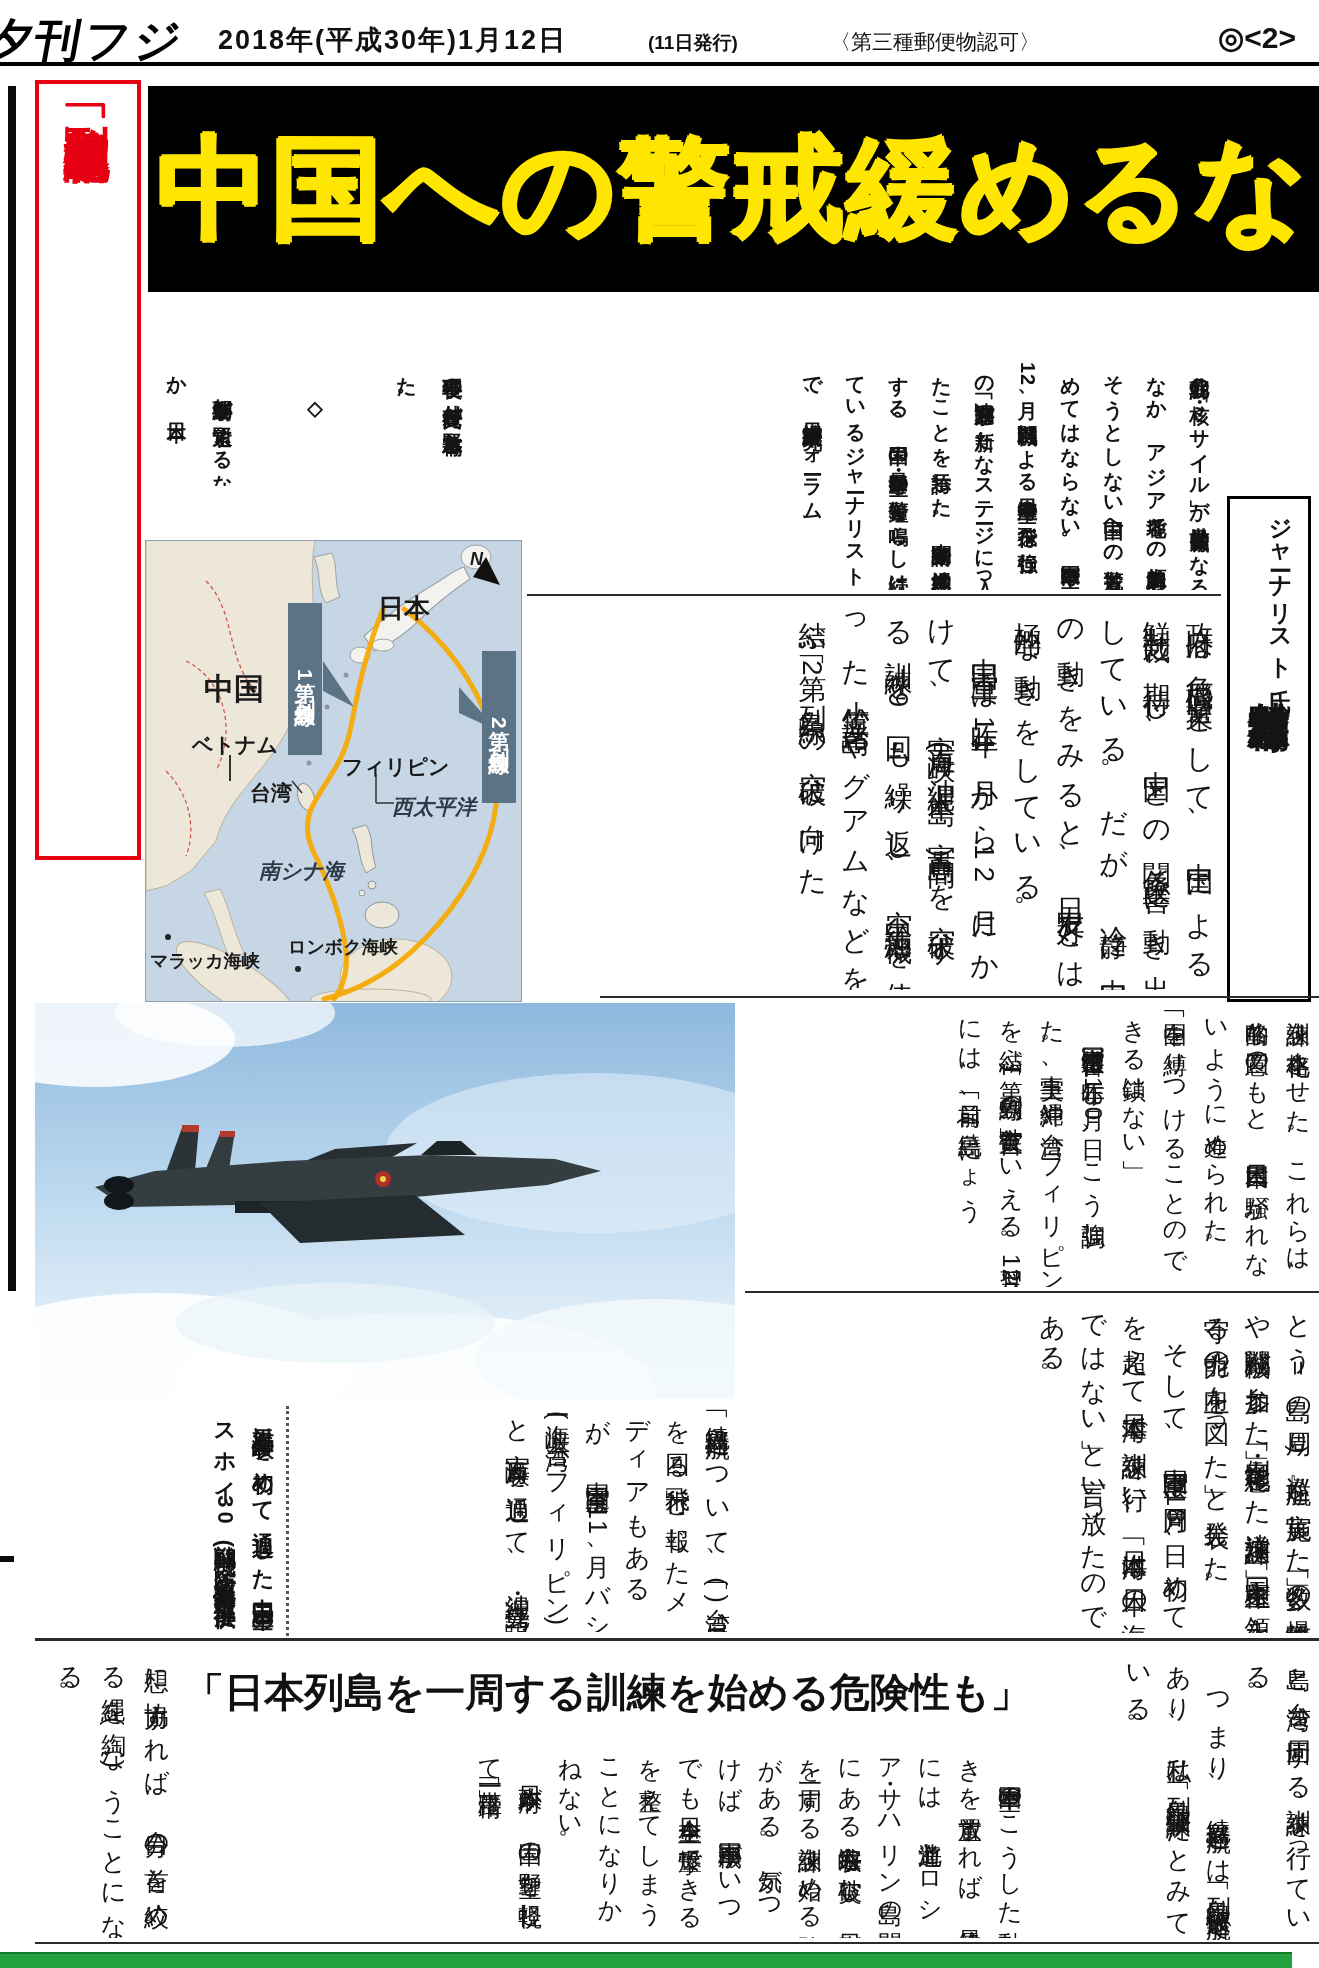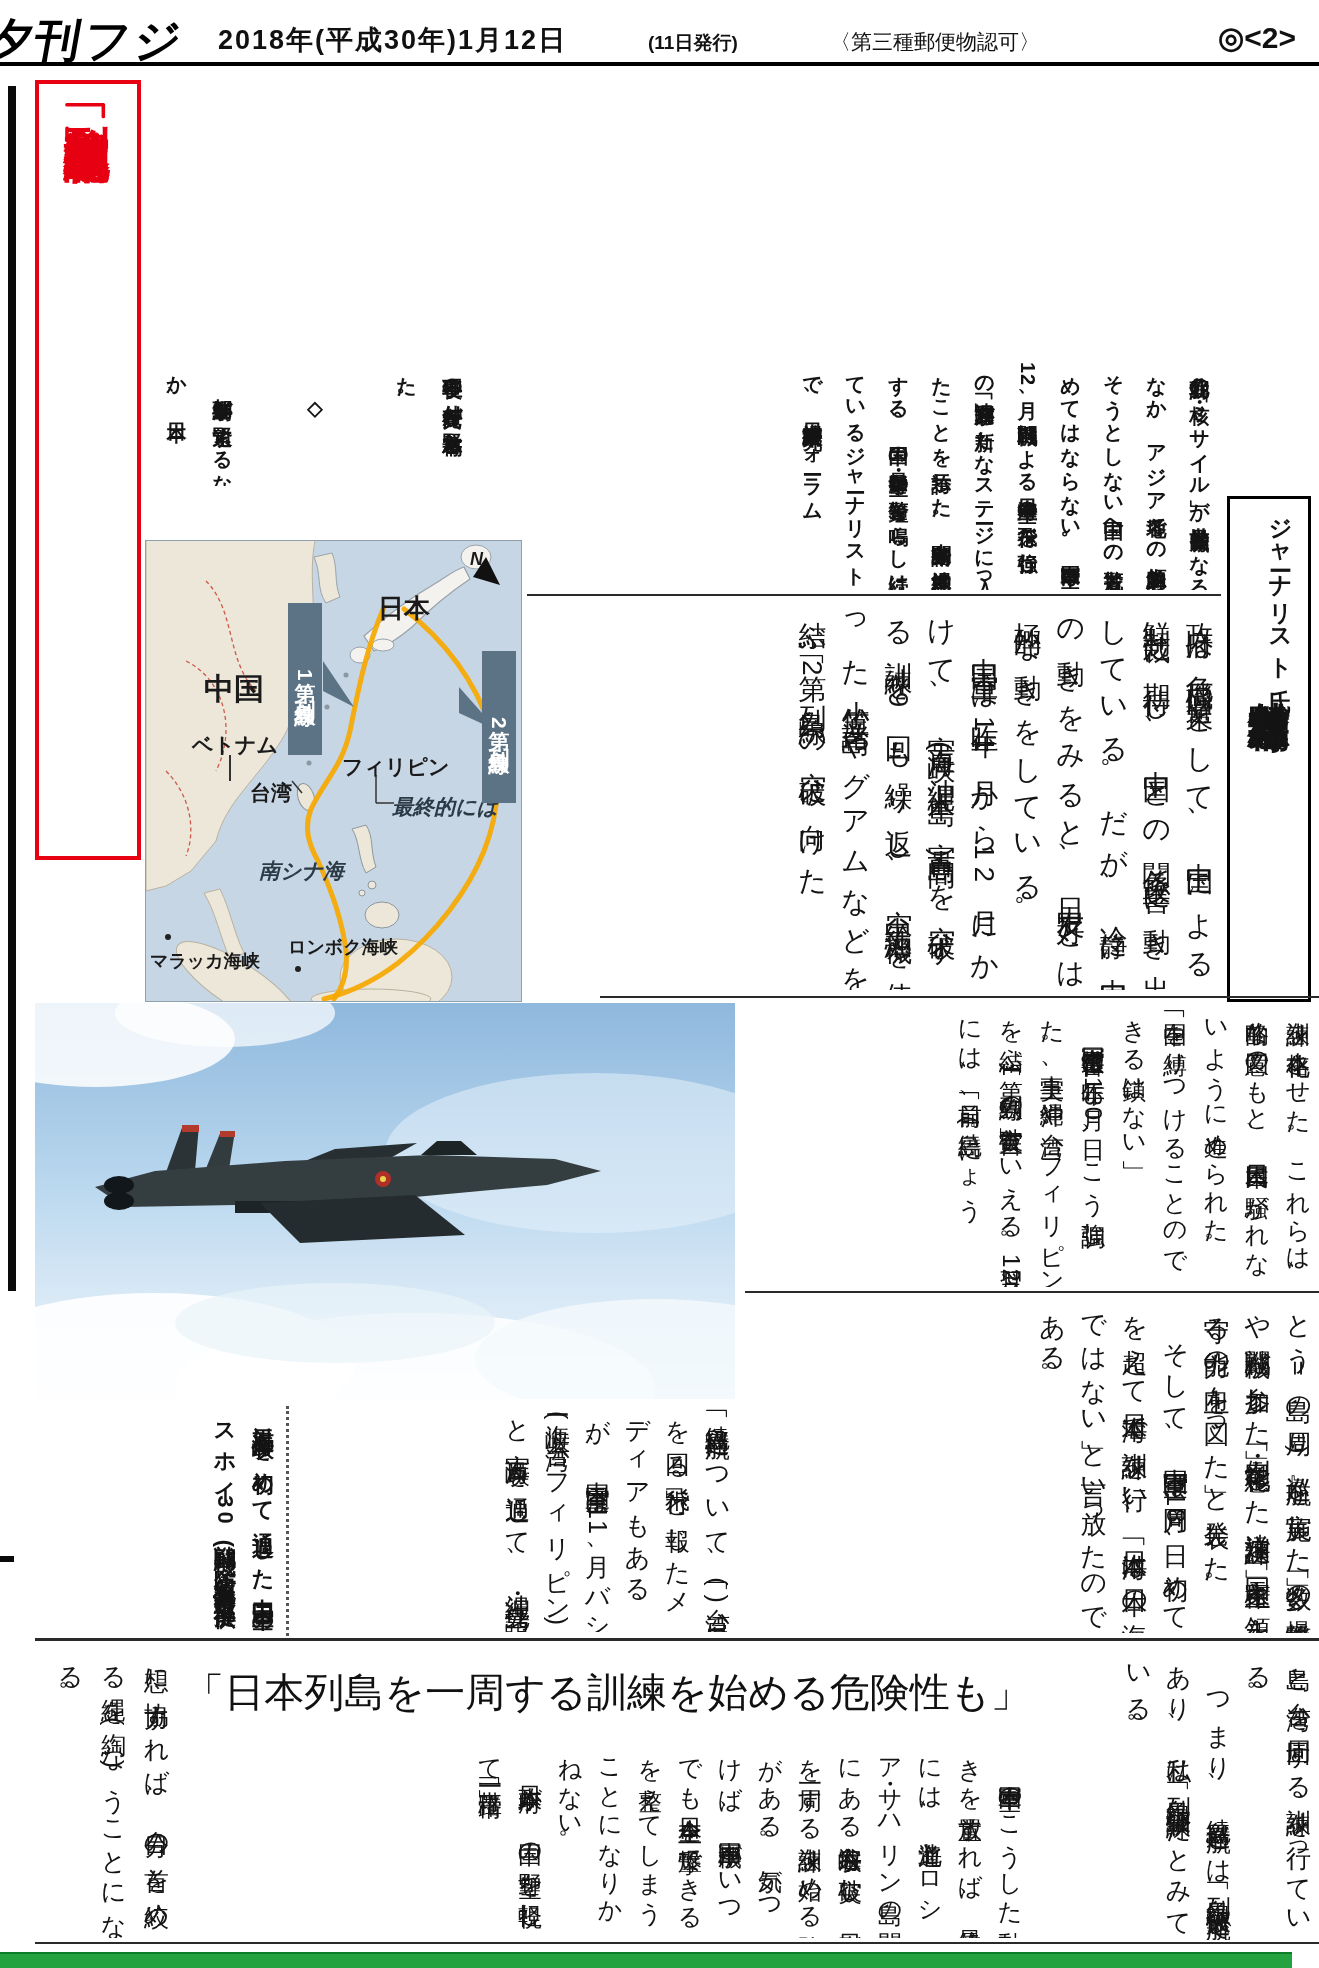--- a/index.html
+++ b/index.html
@@ -56,21 +56,21 @@
             display:flex;align-items:center;justify-content:center;}
   .chainbox .vtext{font-size:21px;font-weight:700;letter-spacing:3px;color:#fff;overflow:visible;}
   #compassN{position:absolute;left:324px;top:8px;font-size:18px;font-weight:900;font-style:italic;}
   
   #photo{left:35px;top:1003px;width:700px;height:396px;overflow:hidden;background:#a9cce8;}
   
   #caption{left:40px;top:1408px;width:242px;height:226px;}
   #dotrule{left:286px;top:1406px;width:0;height:230px;border-left:3px dotted #555;}
   
   #bheadline{left:185px;top:1650px;width:845px;height:84px;display:flex;align-items:center;justify-content:center;}
-  #bheadline span{font-size:40px;font-weight:400;letter-spacing:0px;white-space:nowrap;}
+  #bheadline span{font-size:40px;font-weight:700;letter-spacing:0px;white-space:nowrap;}
   
   #greenbar{left:0;top:1952px;width:1292px;height:16px;background:#23a23f;border-top:2px solid #0e7d2a;}
 </style>
 </head>
 <body>
 
 <div id="page">
 
   <div class="abs" id="logo">夕刊フジ</div>
   <div class="abs" id="dateline">2018年(平成30年)1月12日</div>
@@ -79,20 +79,23 @@
   <div class="abs" id="pageno">◎&lt;2&gt;</div>
   <div class="abs" id="headrule"></div>
 
   <div class="abs" id="leftbar"></div>
   <div class="abs" id="leftdash"></div>
 
   <div class="abs" id="sidebox">
     <div class="vtext">「列島線突破巡航」訓練本格化</div>
   </div>
 
+  <div class="abs" id="banner">
+    <span>中国への警戒緩めるな</span>
+  </div>
 
   <div class="abs vtext lede" style="left:527px;top:362px;width:694px;height:228px;">北朝鮮の「核・ミサイル」が世界的脅威となるなか、アジア各地での領土的野心を隠そうとしない中国への警戒も緩めてはならない。中国空軍は昨年12月、戦闘機による日本海上空の飛行を強行し、同軍の「遠方展開」が新たなステージに入ったことを誇示した。尖閣諸島や沖縄本島に対する、中国の暴挙・野望に警鐘を鳴らし続けているジャーナリストで、日本沖縄政策研究フォーラム</div>
   <div class="abs vtext lede" style="left:150px;top:362px;width:372px;height:124px;line-height:46px;">
     <span>理事長の仲村覚氏が緊急寄稿した。</span><br>
     <span class="mark">◇</span><br>
     <span>　朝鮮半島が緊迫するなか、日本</span>
   </div>
 
   <div class="abs" id="contrib">
     <div class="vtext">
@@ -166,21 +169,21 @@
       <line x1="230" y1="262" x2="248" y2="262" stroke="#333" stroke-width="1.5"></line>
       <circle cx="22" cy="396" r="3" fill="#222"></circle>
       <circle cx="152" cy="428" r="3" fill="#222"></circle>
     </svg>
     <div class="maplabel" id="compassN">N</div>
     <div class="maplabel" style="left:232px;top:50px;font-size:26px;">日本</div>
     <div class="maplabel" style="left:58px;top:128px;font-size:30px;">中国</div>
     <div class="maplabel" style="left:46px;top:190px;font-size:21px;">ベトナム</div>
     <div class="maplabel" style="left:104px;top:238px;font-size:21px;">台湾</div>
     <div class="maplabel" style="left:196px;top:212px;font-size:21px;">フィリピン</div>
-    <div class="maplabel sea-label" style="left:246px;top:252px;font-size:21px;">最終的には</div>
+    <div class="maplabel sea-label" style="left:246px;top:252px;font-size:21px;">西太平洋</div>
     <div class="maplabel sea-label" style="left:104px;top:316px;font-size:21px;margin-left:9px;">南シナ海</div>
     <div class="maplabel" style="left:4px;top:408px;font-size:18px;">マラッカ海峡</div>
     <div class="maplabel" style="left:142px;top:394px;font-size:18px;">ロンボク海峡</div>
     <div class="chainbox" style="left:142px;top:62px;height:152px;">
       <div class="vtext">第1列島線</div>
     </div>
     <div class="chainbox" style="left:336px;top:110px;height:152px;">
       <div class="vtext">第2列島線</div>
     </div>
   </div>

